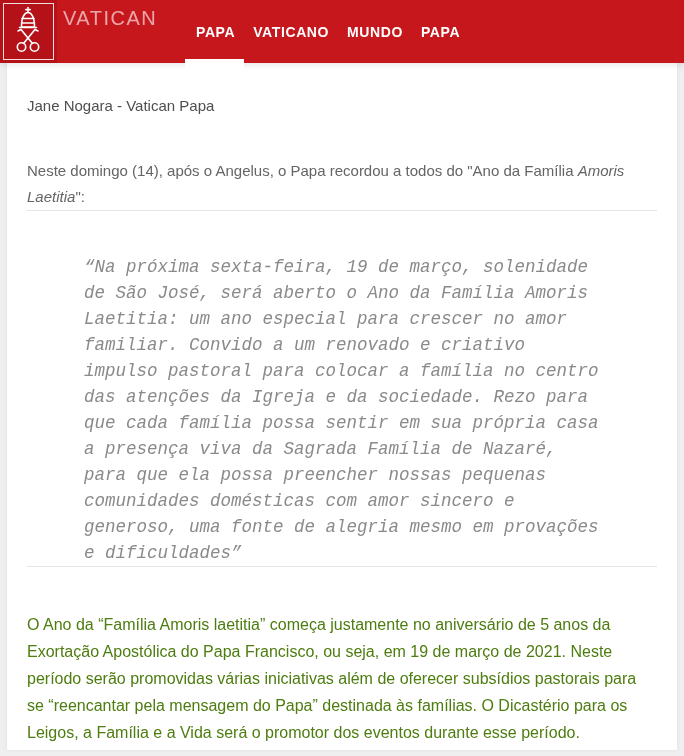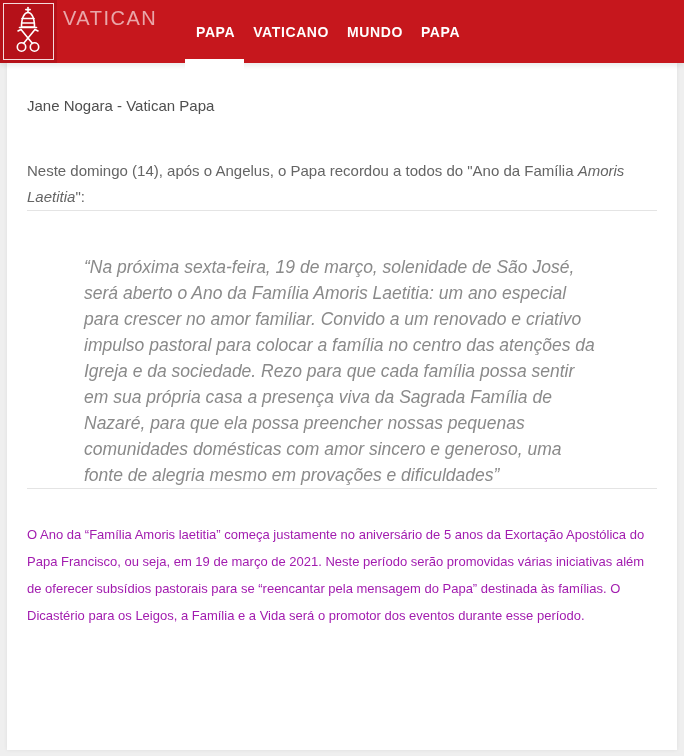--- a/index.html
+++ b/index.html
@@ -54,25 +54,25 @@
   .intro{
     margin:42px 0 0 0;font-size:15px;color:#656565;line-height:26px;
   }
   .intro .it{font-style:italic;}
   hr.rule{
     border:none;height:1px;background:#e4e4e4;margin:0;
   }
   .rule-1{margin-top:14px;}
   .quote{
     margin:43px 85px 0 57px;width:515px;
-    font-size:17.5px;font-style:italic;color:#8a8a8a;line-height:26px;
+    font-size:17.5px;font-style:italic;color:#8a8a8a;line-height:26px;font-family:Liberation Mono, monospace;
   }
   .rule-2{margin-top:19px;}
   .bodytext{
-    margin:32px 0 0 0;font-size:13px;color:#a21caf;line-height:27px;max-width:632px;
+    margin:44px 0 0 0;font-size:16px;color:#4d7c0f;line-height:27px;max-width:632px;
   }
 </style>
 </head>
 <body>
 
 <header class="header">
   <div class="logo">
     <div class="logo-frame"></div>
     <span class="logo-emblem">
       <svg width="40" height="48" viewBox="0 0 40 48" fill="none" stroke="#ffffff" stroke-width="1.6" stroke-linecap="round">

